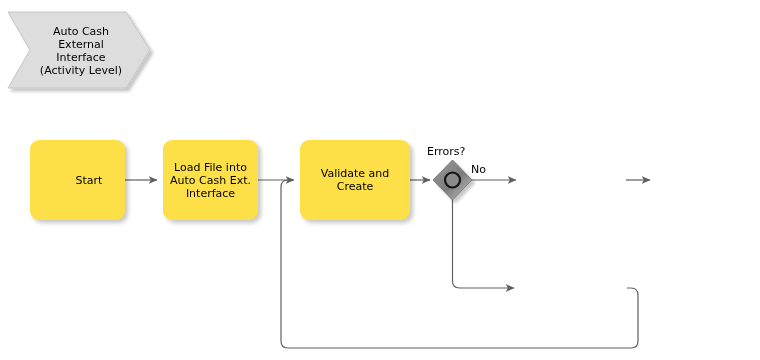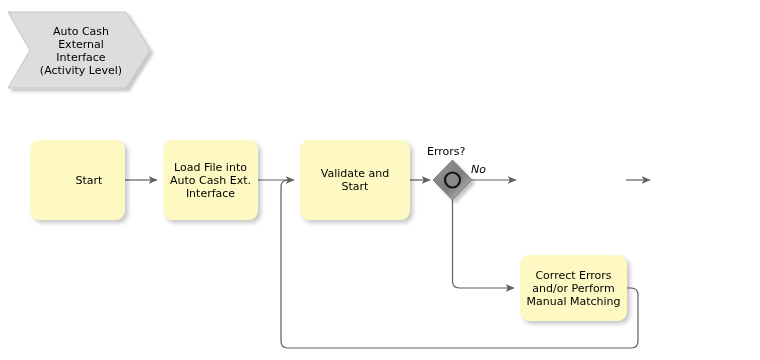--- a/index.html
+++ b/index.html
@@ -43,21 +43,21 @@
     font-size: 11px;
     line-height: 13px;
     color: #000000;
     white-space: pre;
     pointer-events: none;
   }
   
   .task {
     position: absolute;
     box-sizing: border-box;
-    background: #fef9c3;
+    background: #fde047;
     border-radius: 9px;
     display: flex;
     align-items: center;
     justify-content: center;
     text-align: center;
     font-size: 11px;
     line-height: 13px;
     color: #000000;
     white-space: pre;
     box-shadow: 3px 3px 4px rgba(0, 0, 0, 0.22);
@@ -144,28 +144,23 @@
   </div>
 
   <div class="task" style="left:163px; top:140px; width:95px; height:80px;">
     <span class="task-text">Load File into
 Auto Cash Ext.
 Interface</span>
   </div>
 
   <div class="task" style="left:300px; top:140px; width:110px; height:80px;">
     <span class="task-text">Validate and
-Start</span>
+Create</span>
   </div>
 
 
 
-  <div class="task" style="left:520px; top:255px; width:107px; height:66px;">
-    <span class="task-text">Correct Errors
-and/or Perform
-Manual Matching</span>
-  </div>
 
   <div class="edge-label" style="left:427px; top:145px;text-align:right;">Errors?</div>
 
-  <div class="edge-label" style="left:471px; top:163px;font-style:italic;">No</div>
+  <div class="edge-label" style="left:471px; top:163px;">No</div>
 
 </div>
 
 </body></html>

